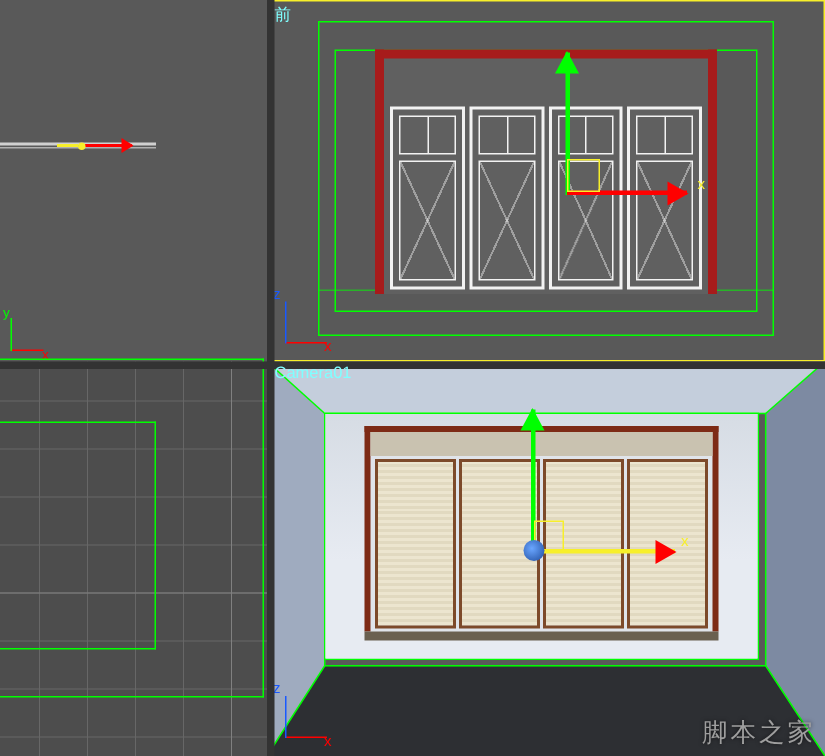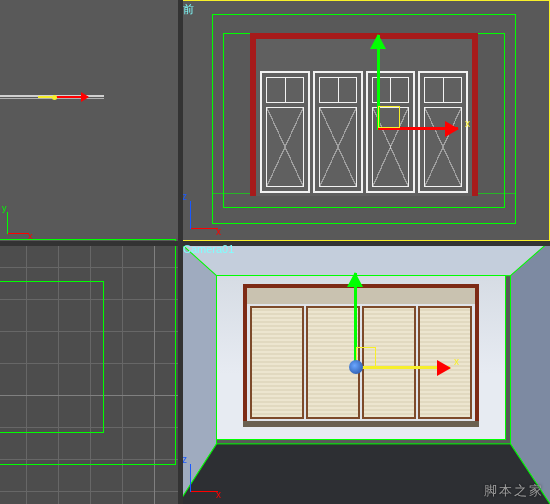--- a/index.html
+++ b/index.html
@@ -228,21 +228,21 @@
   .tripod2 .lbl{position:absolute;font-size:10px;}
   .tripod2 .lx{color:var(--axis-x);left:34px;bottom:0;}
   .tripod2 .lz{color:var(--axis-z);left:0px;top:-4px;}
 
   
   .wm{
     position:absolute;right:6px;bottom:4px;text-align:right;z-index:40;
     font-family:"Microsoft YaHei",Arial,sans-serif;
     text-shadow:0 0 3px rgba(0,0,0,.6);
   }
-  .wm .t1{font-size:13px;color:var(--wm-grey);letter-spacing:2px;}
+  .wm .t1{font-size:17px;color:var(--wm-grey);letter-spacing:2px;}
   .wm .t2{font-size:13px;color:var(--wm-url);margin-top:-2px;}
 </style>
 </head>
 <body>
 
 <div class="vp-grid">
 
   <div id="vp-left" class="viewport">
     <div class="vp-label"></div>
     <div class="left-strip">

